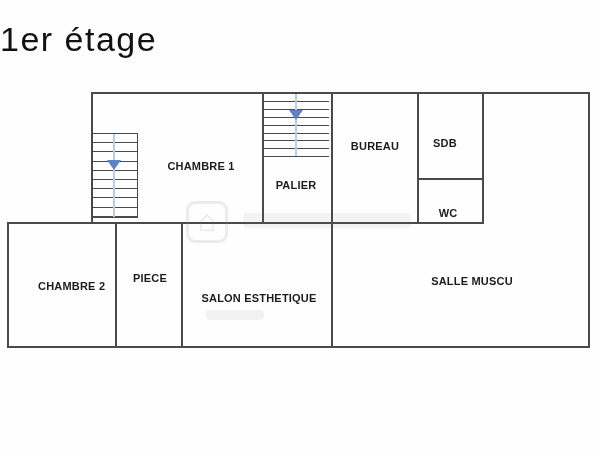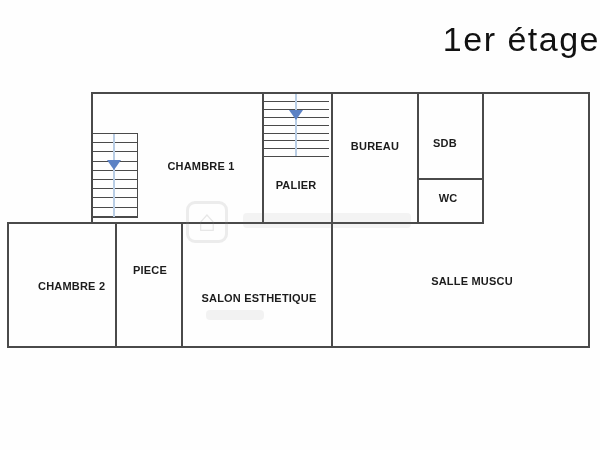--- a/index.html
+++ b/index.html
@@ -1,21 +1,21 @@
 <!DOCTYPE html>
 <html style="--wall: #4a4a4a; --text: #1c1c1c; --stair_line: #b9cde4; --stair_arrow: #5c82c5;"><head>
 <meta charset="utf-8">
 <style>
   html,body{margin:0;padding:0;background:#fff;}
   .stage{
     position:relative;width:600px;height:450px;background:#fefefe;
     font-family:"Liberation Sans",sans-serif;overflow:hidden;
   }
   .title{
-    position:absolute;top:20px;left:0;width:100%;text-align:right;
+    position:absolute;top:20px;left:0;width:100%;text-align:left;
     font-size:34px;font-weight:400;letter-spacing:1.5px;color:#111;
     font-family:"Liberation Sans",sans-serif;
   }
   
   .w{position:absolute;background:var(--wall,#4a4a4a);}
   
   .room{position:absolute;text-align:center;}
   .rlabel{
     position:absolute;transform:translate(-50%,-50%);
     font-size:11px;font-weight:bold;color:var(--text,#1c1c1c);
@@ -93,28 +93,28 @@
 
     <div class="room" style="left:333px;top:94px;width:84px;height:128px">
       <span class="rlabel" style="left:42px;top:52px">BUREAU</span>
     </div>
 
     <div class="room" style="left:419px;top:94px;width:63px;height:84px">
       <span class="rlabel" style="left:26px;top:49px">SDB</span>
     </div>
 
     <div class="room" style="left:419px;top:180px;width:63px;height:42px">
-      <span class="rlabel" style="left:29px;top:18px">WC</span>
+      <span class="rlabel" style="left:29px;top:33px">WC</span>
     </div>
 
     <div class="room" style="left:9px;top:224px;width:106px;height:122px">
       <span class="rlabel left-anchor" style="left:1px;top:62px">CHAMBRE 2</span>
     </div>
 
-    <div class="room" style="left:117px;top:224px;width:64px;height:94px">
+    <div class="room" style="left:117px;top:232px;width:64px;height:94px">
       <span class="rlabel" style="left:33px;top:46px">PIECE</span>
     </div>
 
     <div class="room" style="left:183px;top:224px;width:148px;height:92px">
       <span class="rlabel" style="left:76px;top:74px">SALON ESTHETIQUE</span>
     </div>
 
     <div class="room" style="left:333px;top:224px;width:255px;height:122px">
       <span class="rlabel" style="left:139px;top:57px">SALLE MUSCU</span>
     </div>

